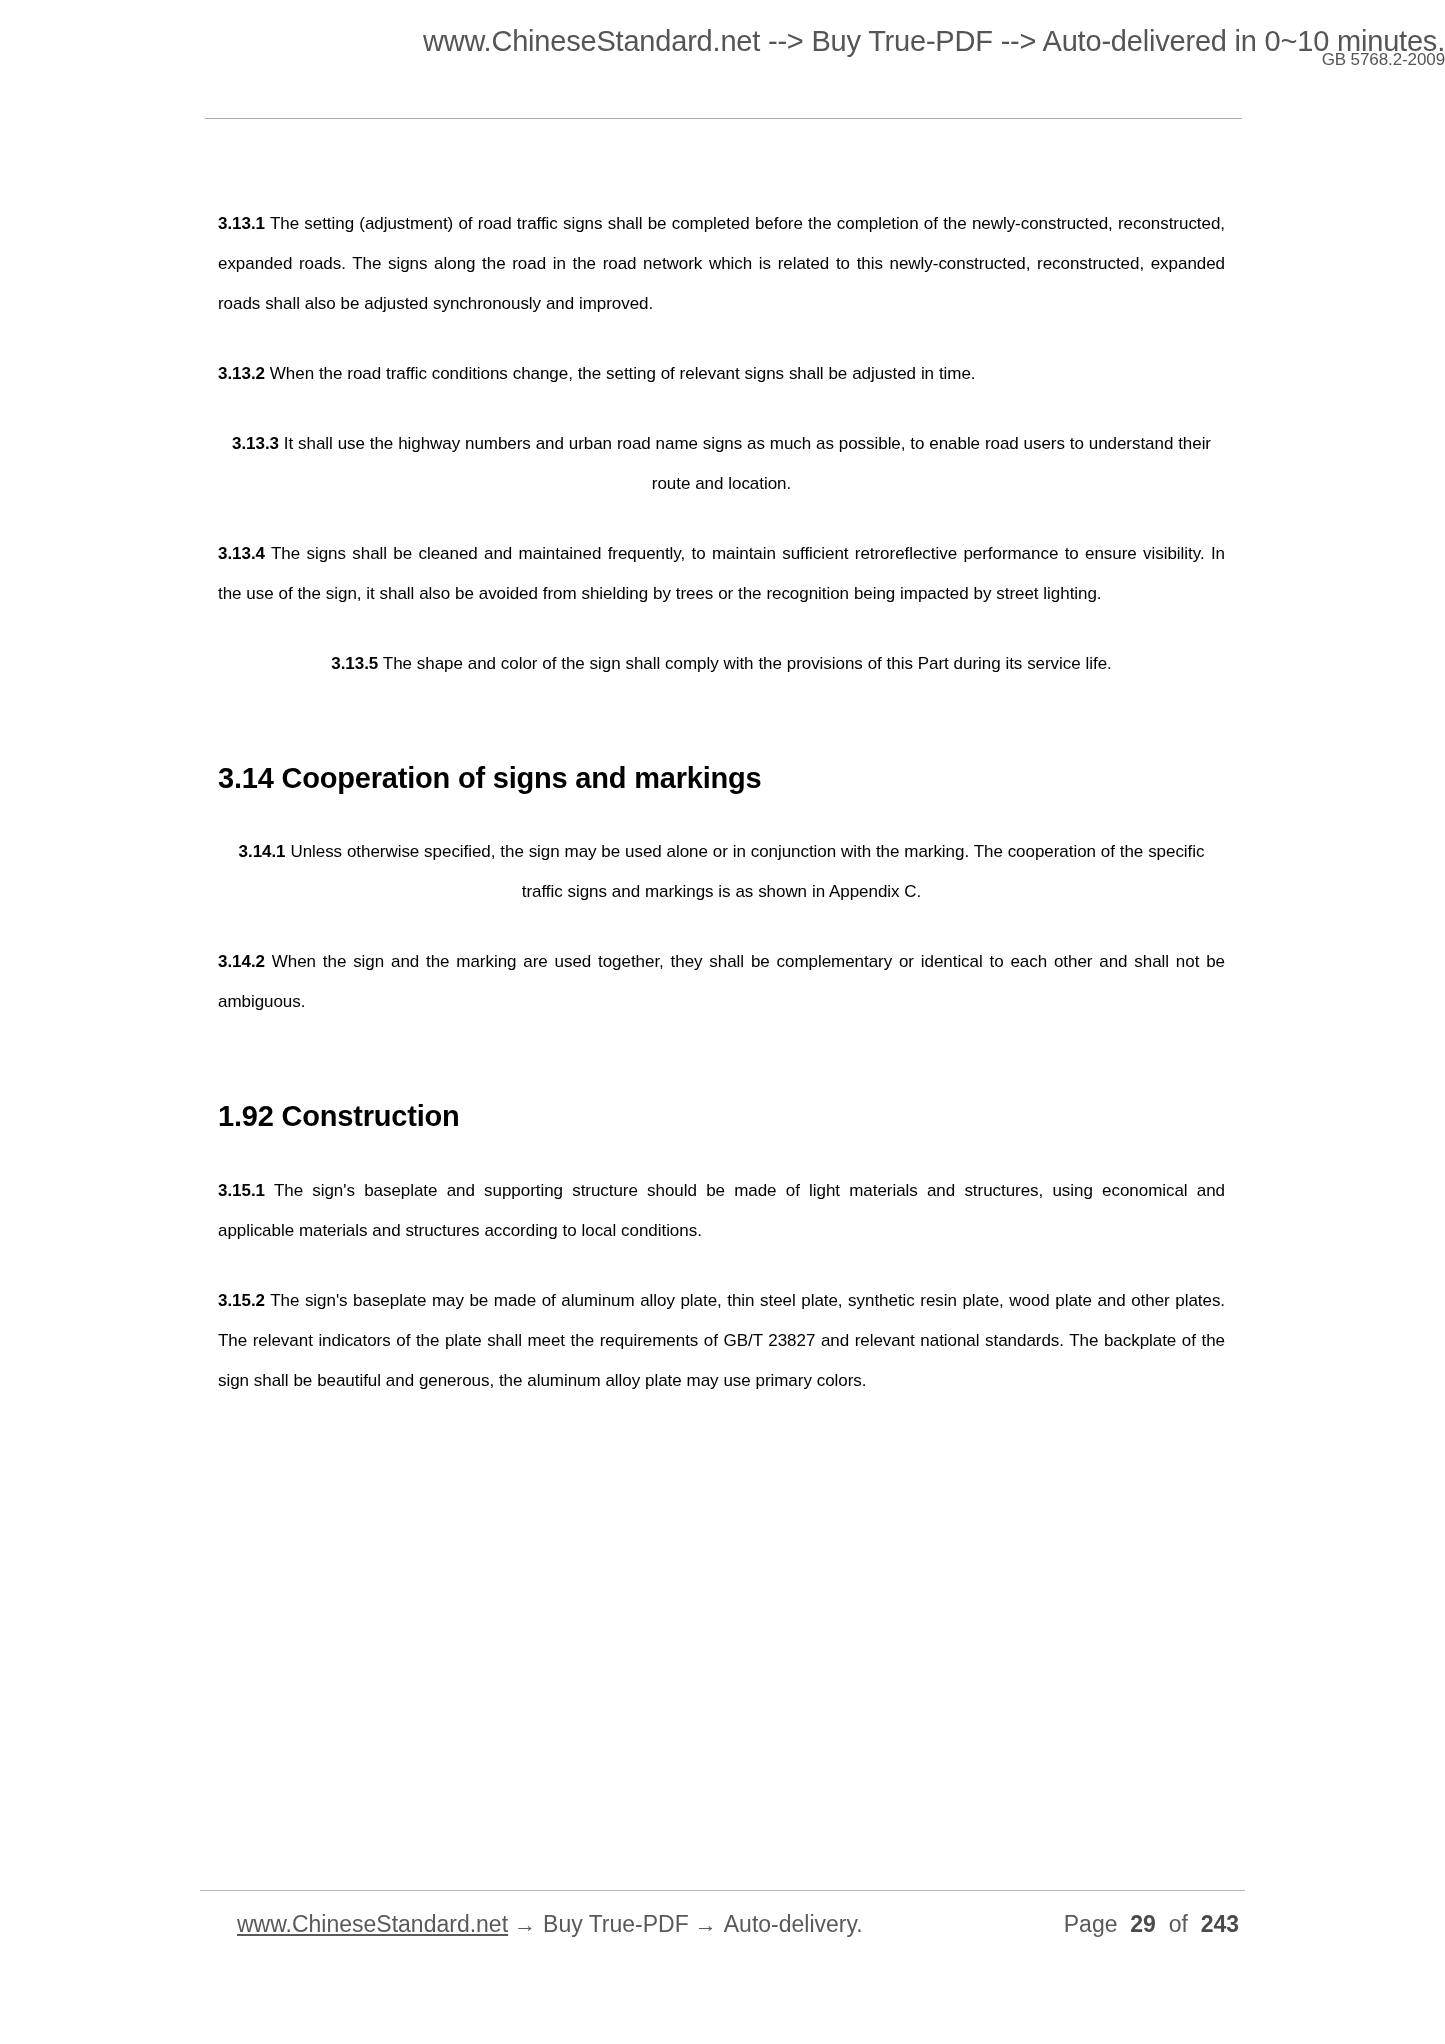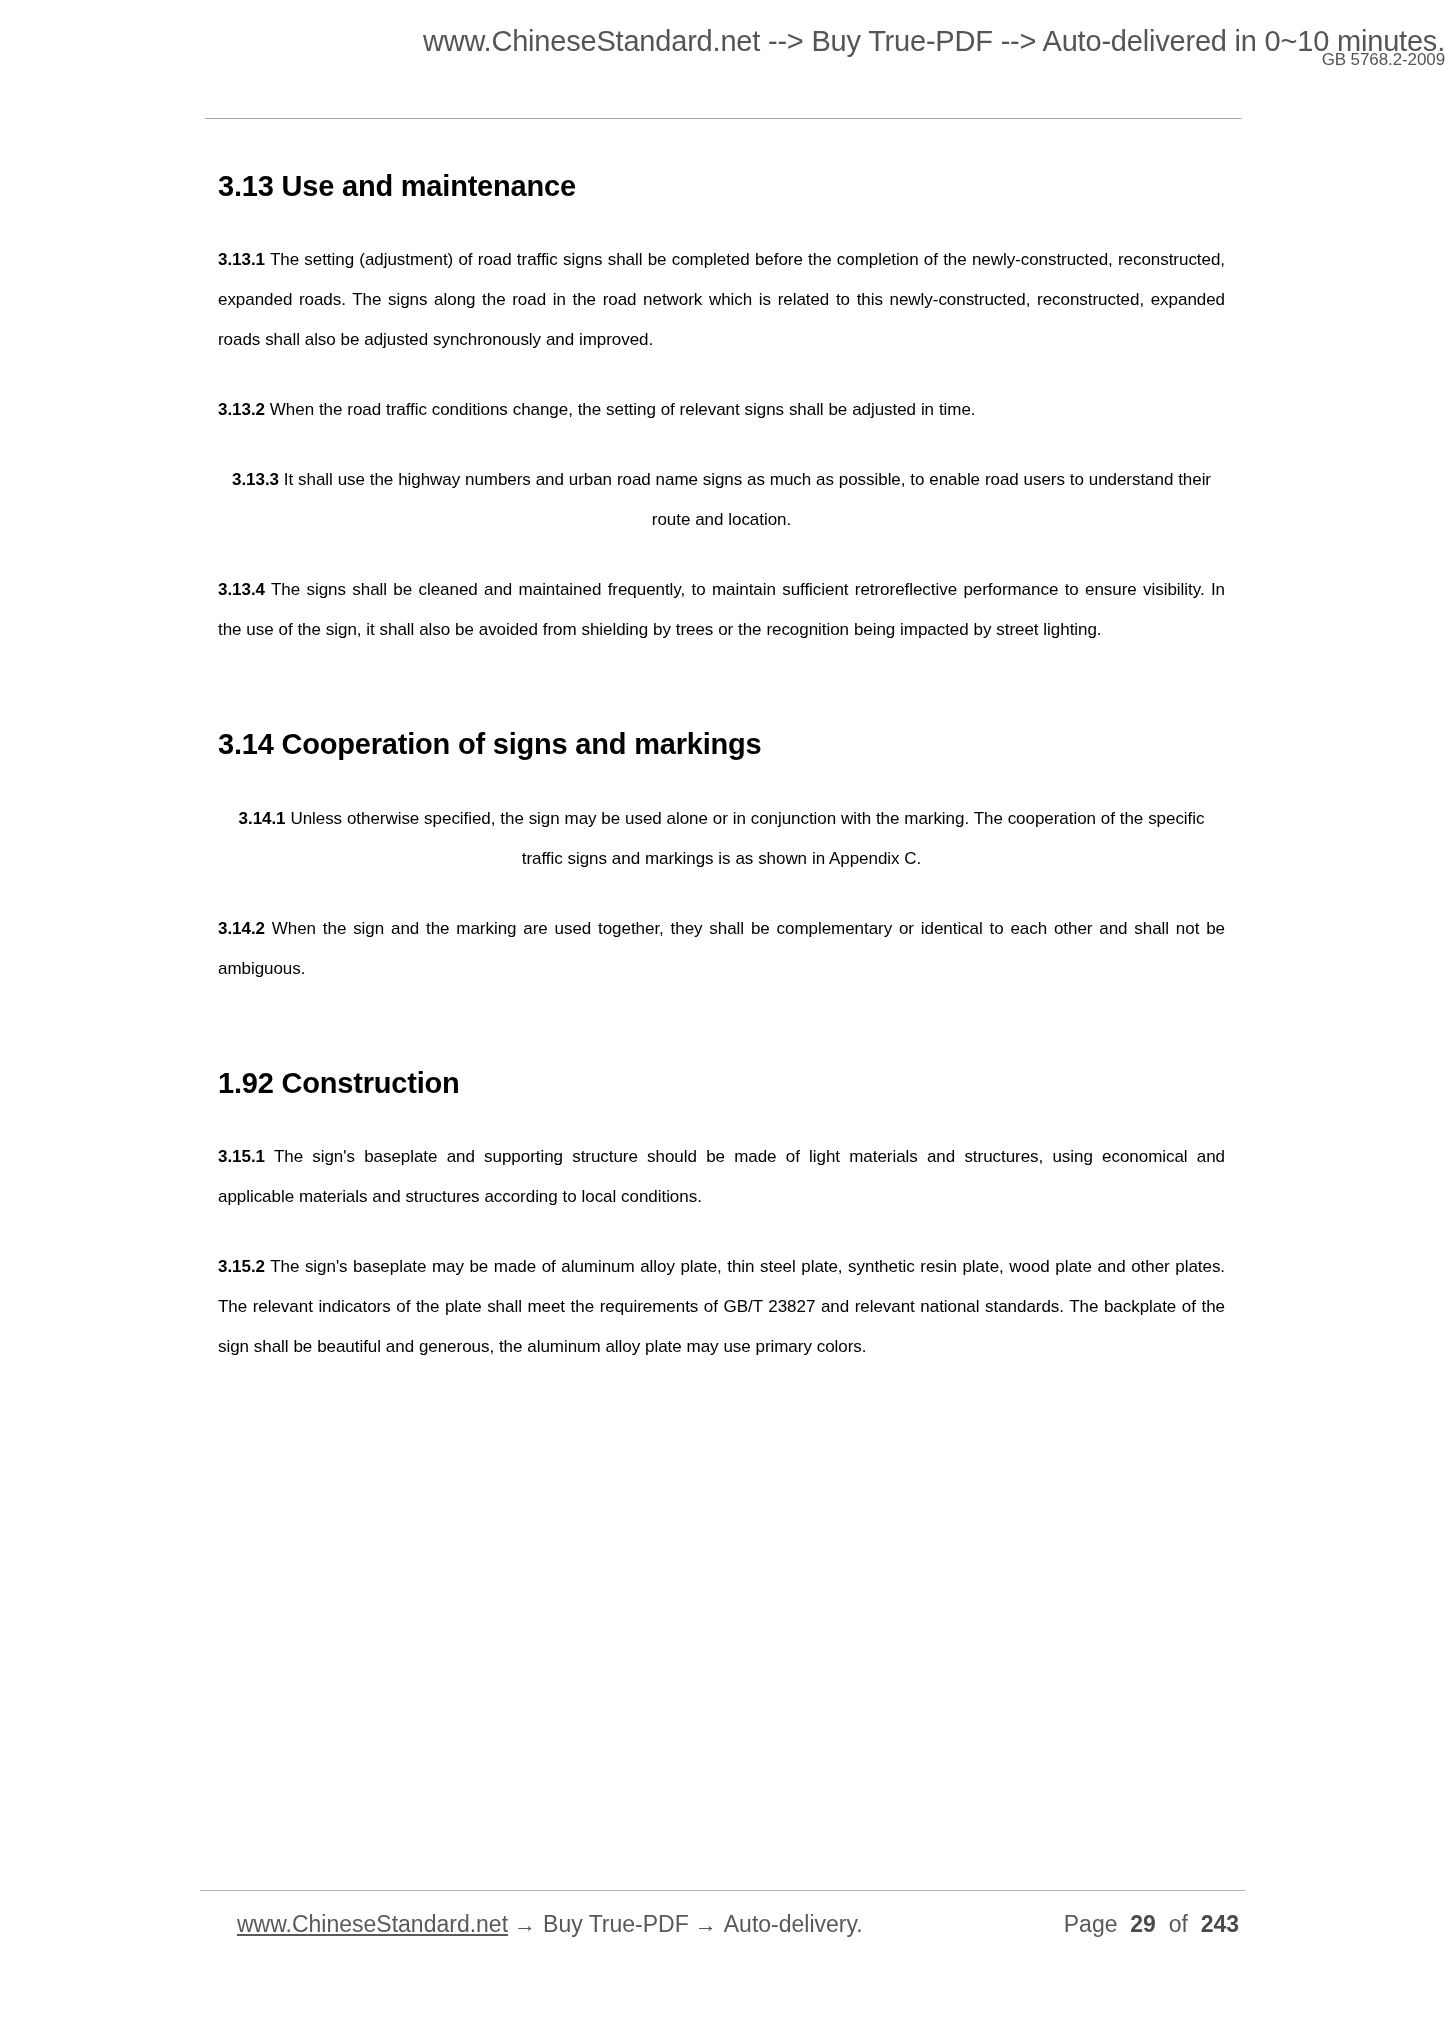--- a/index.html
+++ b/index.html
@@ -132,31 +132,31 @@
 <div class="page">
 
   <div class="page-header">
     <div class="header-promo">www.ChineseStandard.net --&gt; Buy True-PDF --&gt; Auto-delivered in 0~10 minutes.</div>
     <div class="header-standard">GB 5768.2-2009</div>
   </div>
   <div class="header-rule"></div>
 
   <div class="content">
 
-    <h2 class="section-heading">3.13 Use and maintenance</h2>
     <div class="gap-after-heading"></div>
 
     <p class="body-para"><span class="clause-num">3.13.1</span><span> The setting (adjustment) of road traffic signs shall be completed before the completion of the newly-constructed, reconstructed, expanded roads. The signs along the road in the road network which is related to this newly-constructed, reconstructed, expanded roads shall also be adjusted synchronously and improved.</span></p>
 
     <p class="body-para"><span class="clause-num">3.13.2</span><span> When the road traffic conditions change, the setting of relevant signs shall be adjusted in time.</span></p>
 
     <p class="body-para no-justify"><span class="clause-num">3.13.3</span><span> It shall use the highway numbers and urban road name signs as much as possible, to enable road users to understand their route and location.</span></p>
 
     <p class="body-para"><span class="clause-num">3.13.4</span><span> The signs shall be cleaned and maintained frequently, to maintain sufficient retroreflective performance to ensure visibility. In the use of the sign, it shall also be avoided from shielding by trees or the recognition being impacted by street lighting.</span></p>
 
+    <p class="body-para no-justify"><span class="clause-num">3.13.5</span><span> The shape and color of the sign shall comply with the provisions of this Part during its service life.</span></p>
 
     <div class="gap-before-heading"></div>
 
     <h2 class="section-heading">3.14 Cooperation of signs and markings</h2>
     <div class="gap-after-heading"></div>
 
     <p class="body-para no-justify"><span class="clause-num">3.14.1</span><span> Unless otherwise specified, the sign may be used alone or in conjunction with the marking. The cooperation of the specific traffic signs and markings is as shown in Appendix C.</span></p>
 
     <p class="body-para"><span class="clause-num">3.14.2</span><span> When the sign and the marking are used together, they shall be complementary or identical to each other and shall not be ambiguous.</span></p>
 

